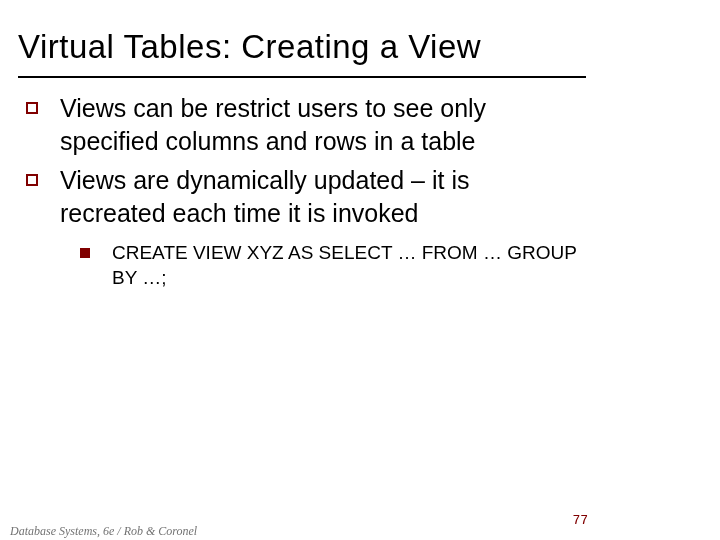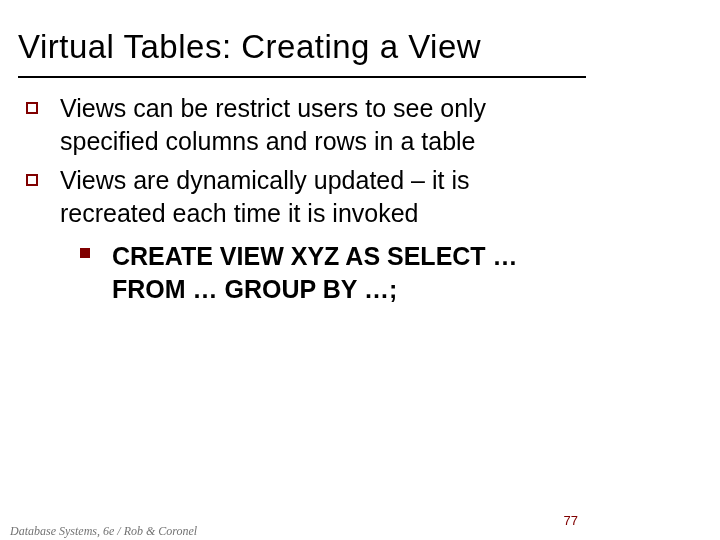--- a/index.html
+++ b/index.html
@@ -7,23 +7,23 @@
   .slide { width: 604px; height: 540px; position: relative; padding: 24px 18px 0 18px; }
   .title { font-size: 33px; font-weight: 400; letter-spacing: 0.5px; margin: 4px 0 10px 0; }
   .rule { border: none; border-top: 2px solid #000; margin-bottom: 14px; }
   .bullets { list-style: none; padding: 0 4px 0 8px; }
   .bullets > li { display: flex; align-items: flex-start; margin-bottom: 6px; }
   .sq { flex: 0 0 auto; width: 12px; height: 12px; border: 2px solid #800000; margin-top: 10px; margin-right: 22px; }
   .btext { font-size: 25px; line-height: 1.32; }
   .sub { list-style: none; margin: 10px 0 0 62px; }
   .sub > li { display: flex; align-items: flex-start; }
   .ssq { flex: 0 0 auto; width: 10px; height: 10px; background: #800000; margin-top: 8px; margin-right: 22px; }
-  .stext { font-size: 25px; line-height: 1.32; font-weight: bold; }
+  .stext { font-size: 19px; line-height: 1.32; }
   .footer-left { position: absolute; left: 10px; bottom: 1px; font-family: Liberation Serif, serif; font-style: italic; font-size: 12px; color: #737373; }
-  .footer-right { position: absolute; right: 26px; bottom: 12px; font-family: Liberation Sans, sans-serif; font-size: 13px; color: #800000; }
+  .footer-right { position: absolute; right: 16px; bottom: 12px; font-family: Liberation Mono, monospace; font-size: 13px; color: #800000; }
 </style>
 </head>
 <body>
 <div class="slide">
 
   <h1 class="title">Virtual Tables: Creating a View</h1>
   <hr class="rule">
 
   <ul class="bullets">
     <li>

